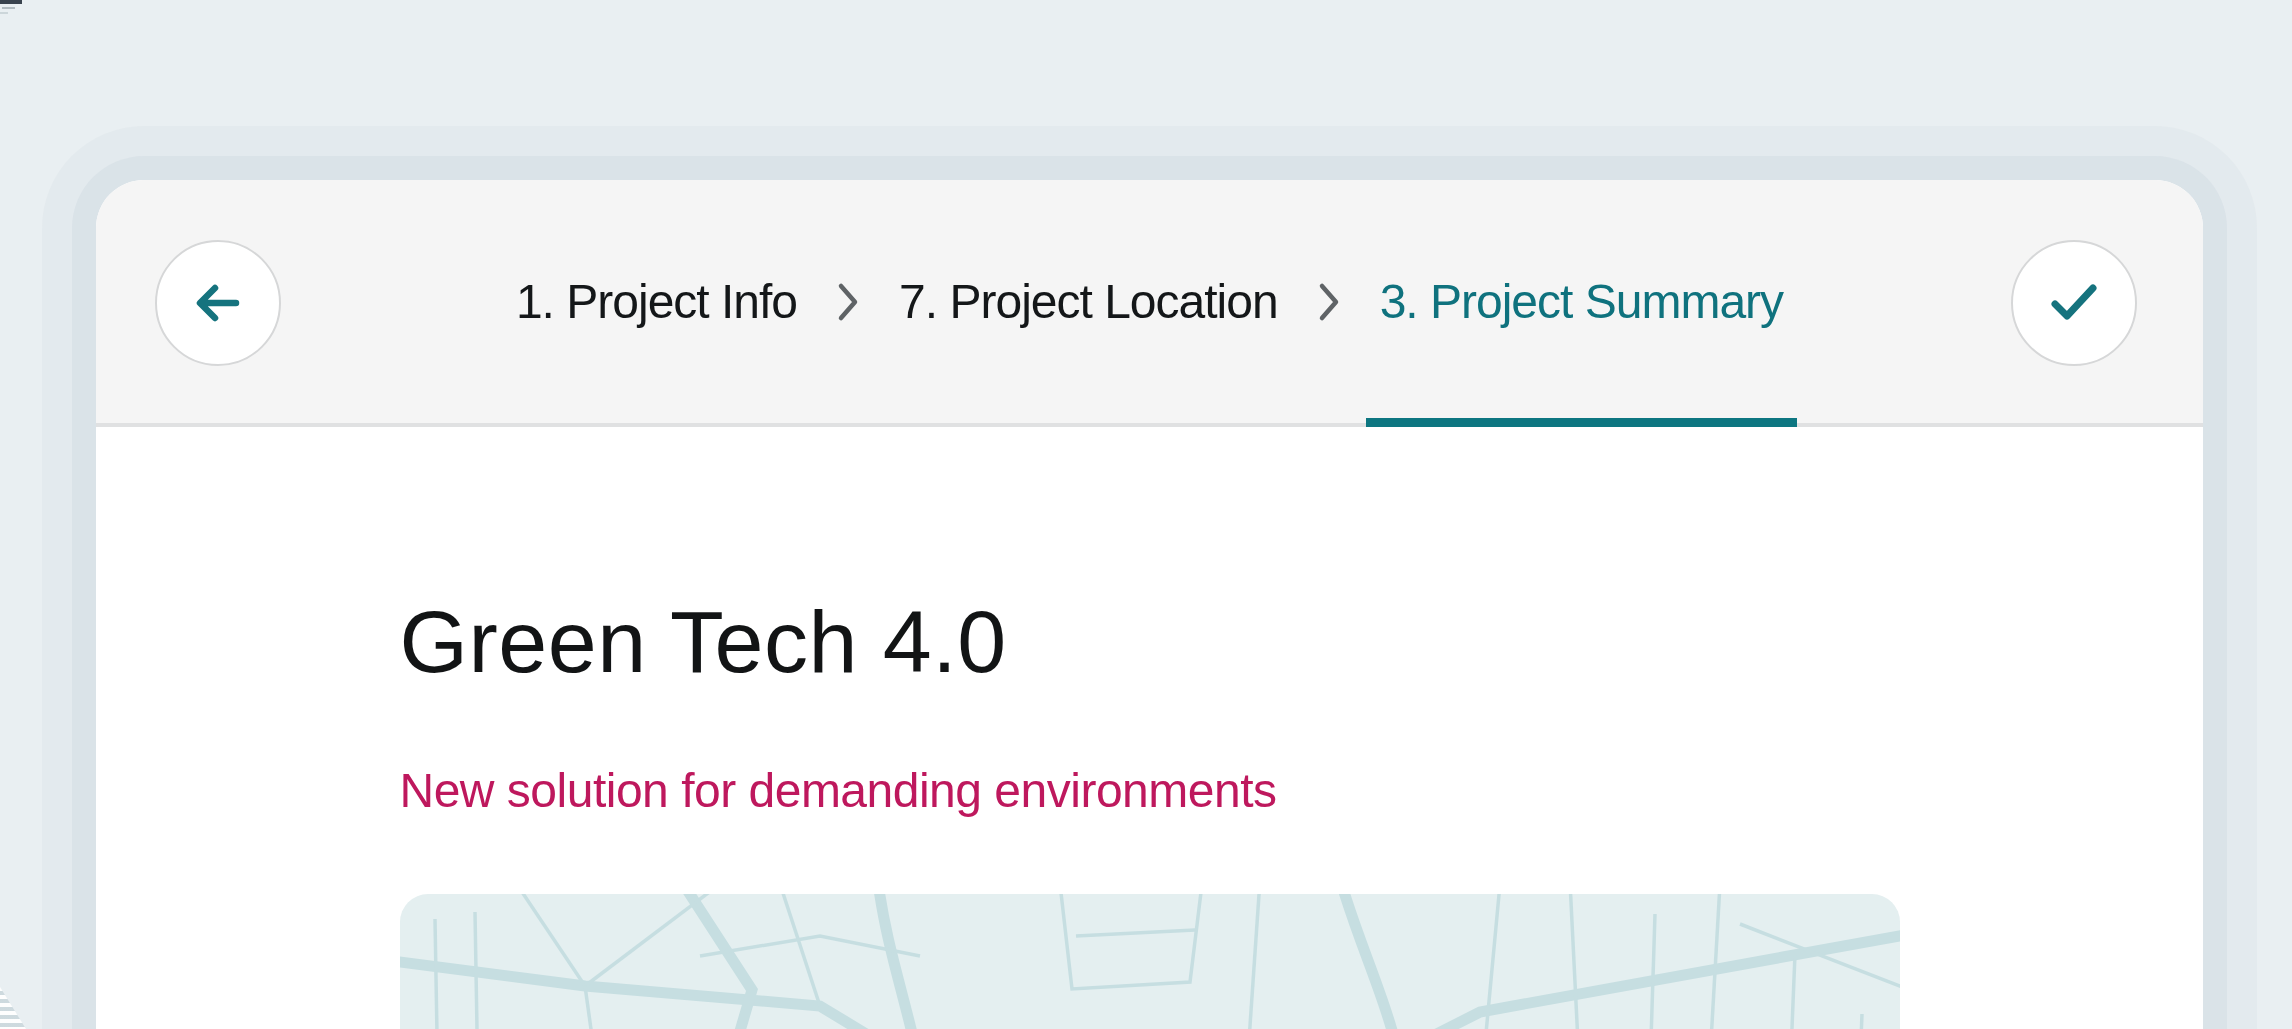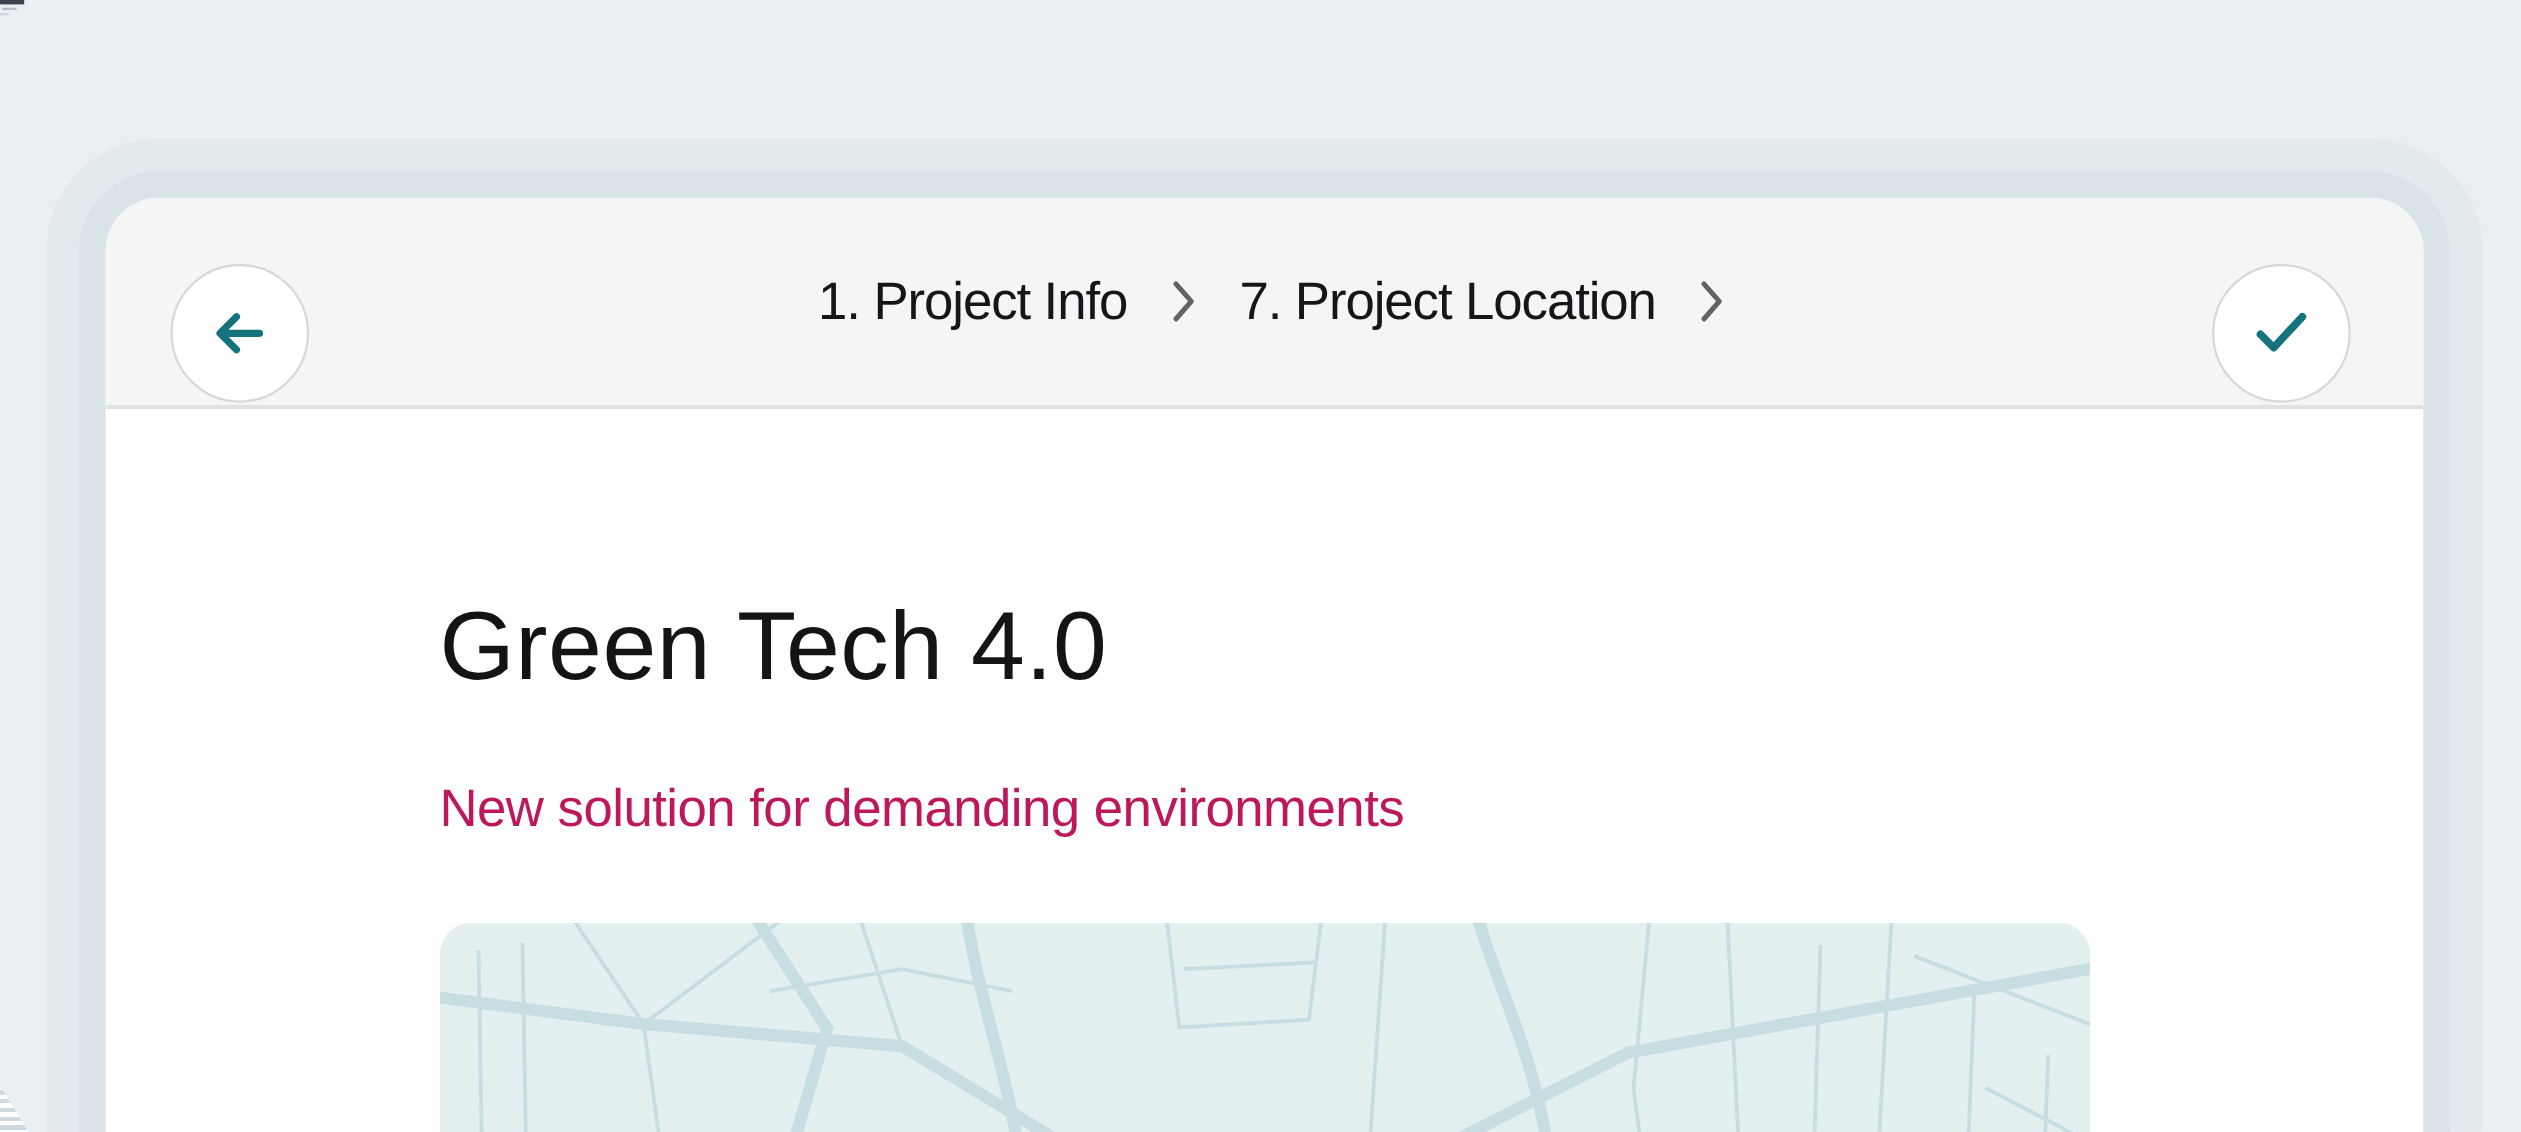--- a/index.html
+++ b/index.html
@@ -28,21 +28,21 @@
     position: absolute;
     left: 96px; top: 180px;
     width: 2107px; height: 1100px;
     background: #ffffff;
     border-radius: 48px;
     box-shadow: 0 0 0 24px rgba(198,213,220,0.32), 0 0 0 54px rgba(198,213,220,0.16);
   }
 
   .stepbar {
     position: relative;
-    height: 192px;
+    height: 247px;
     background: #f5f5f5;
     border-radius: 48px 48px 0 0;
     border-bottom: 4px solid #e0e1e2;
     display: flex;
     align-items: center;
     justify-content: center;
   }
 
   .circle-btn {
     position: absolute;
@@ -143,20 +143,23 @@
         </svg>
       </span>
       <div class="step">
         <span>7. Project Location</span>
       </div>
       <span class="sep">
         <svg width="26" height="48" viewBox="0 0 26 48" fill="none">
           <path d="M6 8 L20 24 L6 40" stroke="#5f6366" stroke-width="4.5" stroke-linecap="round" stroke-linejoin="round"></path>
         </svg>
       </span>
+      <div class="step active">
+        <span>3. Project Summary</span>
+      </div>
     </nav>
 
     <button class="circle-btn done">
       <svg width="64" height="64" viewBox="0 0 64 64" fill="none">
         <path d="M13 33 L25 45 L51 17" stroke="#15737e" stroke-width="7" stroke-linecap="round" stroke-linejoin="round"></path>
       </svg>
     </button>
 
   </header>
 

